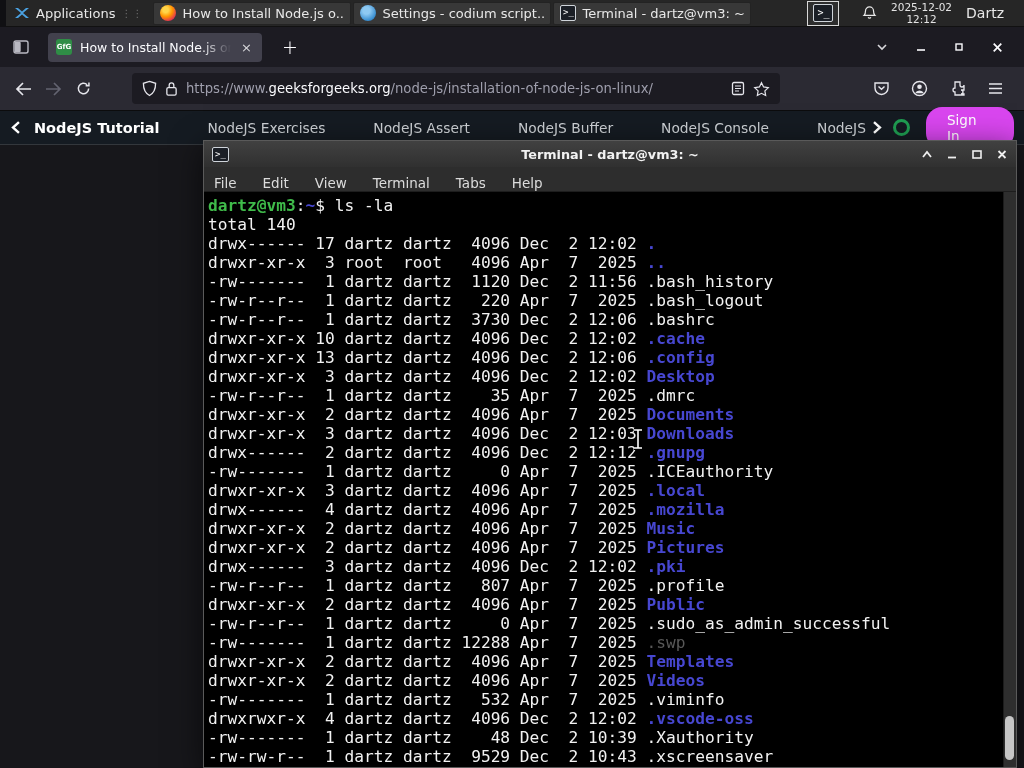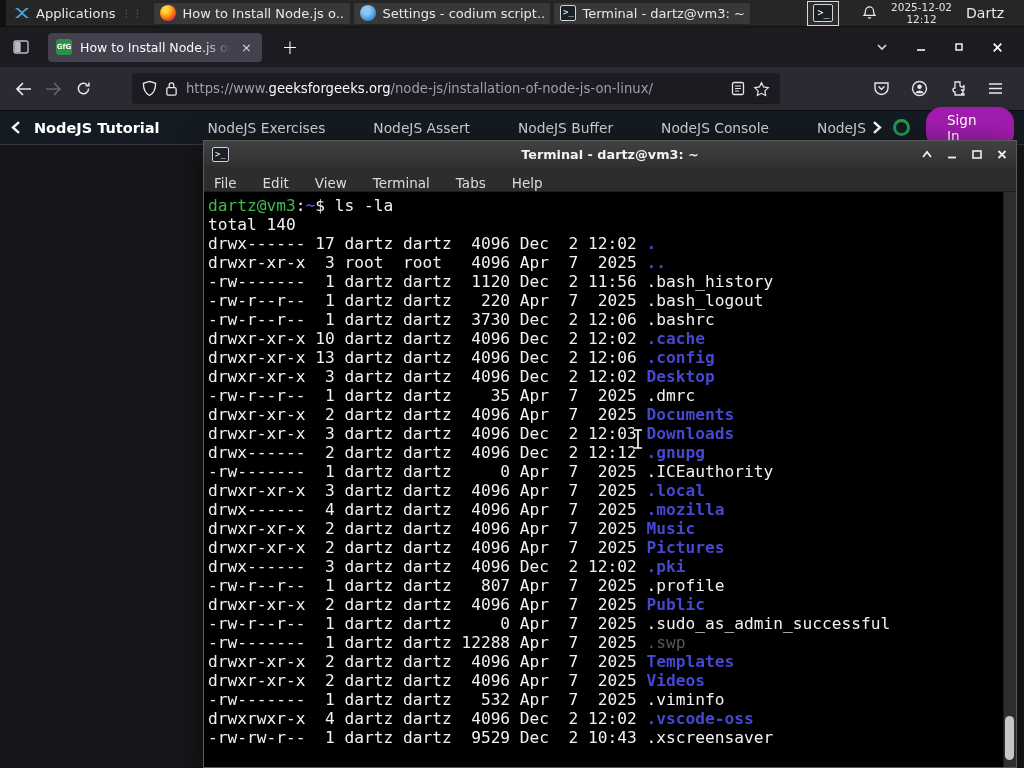--- a/index.html
+++ b/index.html
@@ -51,36 +51,36 @@
   #url-text { font-size:13.2px; color:#9f9fad; white-space:nowrap; overflow:hidden; flex:1; }
   #url-text .domain { color:#fbfbfe; }
   #toolbar-right { margin-left:auto; display:flex; align-items:center; gap:21px; padding-right:12px; }
 
   #sitenav { height:34px; background:#151b22; display:flex; align-items:center; gap:0;
              padding:0 10px; border-bottom:1px solid #33373c; color:#d6d9dc; }
   #sitenav-items { display:flex; align-items:center; gap:48px; font-size:13.8px; white-space:nowrap; overflow:hidden; width:842px; }
   .nav-item { color:#cfd3d7; }
   .nav-item.active { color:#ffffff; font-weight:bold; font-size:14.5px; }
   #gfg-ring { width:17px; height:17px; border:3px solid #1f9e52; border-radius:50%; margin:0 16px 0 10px; }
-  #signin-btn { background:#a21caf; color:#fff; font-size:13.5px; padding:5px 21px; border-radius:16px; }
+  #signin-btn { background:#d946ef; color:#fff; font-size:13.5px; padding:5px 21px; border-radius:16px; }
 
   
   #terminal { position:absolute; left:203px; top:140px; width:814px; height:628px;
               background:#000; border:1px solid #5a5a5a; z-index:20;
               box-shadow:0 8px 30px rgba(0,0,0,.6); }
   #term-titlebar { height:26px; background:linear-gradient(#414141,#303030); display:flex; align-items:center; padding:0 8px; }
   #term-title { position:absolute; left:0; right:0; text-align:center; color:#f2f2f2; font-weight:bold; font-size:12.8px; }
   #term-controls { margin-left:auto; display:flex; gap:13px; z-index:2; }
   #term-menubar { height:25px; background:#2d2d2d; display:flex; align-items:flex-end; gap:26px;
                   padding:0 10px; color:#dcdcdc; font-size:13.5px; border-bottom:1px solid #1d1d1d; }
   #term-content { position:absolute; left:1px; right:14px; top:51px; bottom:0;
                   background:#000; overflow:hidden; padding:4px 0 0 3px;
                   font-family:"DejaVu Sans Mono", monospace; font-size:16.2px; line-height:19px; color:#f2f2f2; }
   .tline { white-space:pre; }
-  .p-green { color:#3fbb4a; font-weight:normal; }
+  .p-green { color:#3fbb4a; font-weight:bold; }
   .p-blue, .k-dir { color:#4747d1; font-weight:bold; }
   .k-file { color:#f2f2f2; }
   .k-dim { color:#585858; }
   #term-scroll { position:absolute; top:51px; right:0; bottom:0; width:13px; background:#2e2e2e; border-left:1px solid #1c1c1c; }
   #term-thumb { position:absolute; right:2px; top:524px; width:9px; height:44px; background:#c6c6c6; border-radius:5px; }
 
   
   #mouse-cursor { position:absolute; left:632px; top:428px; z-index:60; }
 
   svg { display:block; }
@@ -291,20 +291,21 @@
         <div class="tline"><span>drwxr-xr-x  2 dartz dartz  4096 Apr  7  2025 </span><span class="k-dir">Pictures</span></div>
         <div class="tline"><span>drwx------  3 dartz dartz  4096 Dec  2 12:02 </span><span class="k-dir">.pki</span></div>
         <div class="tline"><span>-rw-r--r--  1 dartz dartz   807 Apr  7  2025 </span><span class="k-file">.profile</span></div>
         <div class="tline"><span>drwxr-xr-x  2 dartz dartz  4096 Apr  7  2025 </span><span class="k-dir">Public</span></div>
         <div class="tline"><span>-rw-r--r--  1 dartz dartz     0 Apr  7  2025 </span><span class="k-file">.sudo_as_admin_successful</span></div>
         <div class="tline"><span>-rw-------  1 dartz dartz 12288 Apr  7  2025 </span><span class="k-dim">.swp</span></div>
         <div class="tline"><span>drwxr-xr-x  2 dartz dartz  4096 Apr  7  2025 </span><span class="k-dir">Templates</span></div>
         <div class="tline"><span>drwxr-xr-x  2 dartz dartz  4096 Apr  7  2025 </span><span class="k-dir">Videos</span></div>
         <div class="tline"><span>-rw-------  1 dartz dartz   532 Apr  7  2025 </span><span class="k-file">.viminfo</span></div>
         <div class="tline"><span>drwxrwxr-x  4 dartz dartz  4096 Dec  2 12:02 </span><span class="k-dir">.vscode-oss</span></div>
+        <div class="tline"><span>-rw-------  1 dartz dartz    48 Dec  2 10:39 </span><span class="k-file">.Xauthority</span></div>
         <div class="tline"><span>-rw-rw-r--  1 dartz dartz  9529 Dec  2 10:43 </span><span class="k-file">.xscreensaver</span></div>
       </div>
   </div>
 
   <div id="term-scroll">
     <div id="term-thumb"></div>
   </div>
 </div>
 
 <svg id="mouse-cursor" width="12" height="22" viewBox="0 0 12 22">

